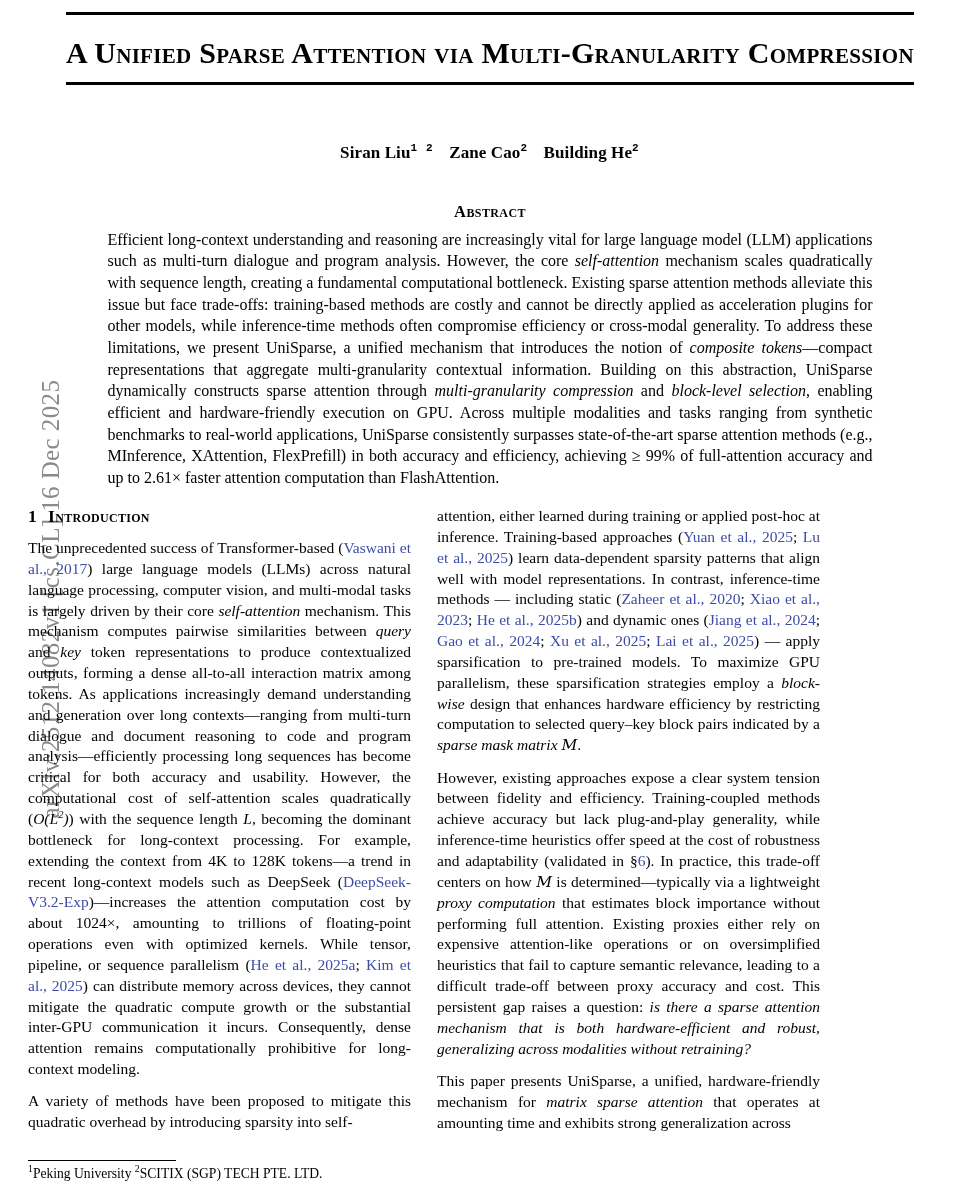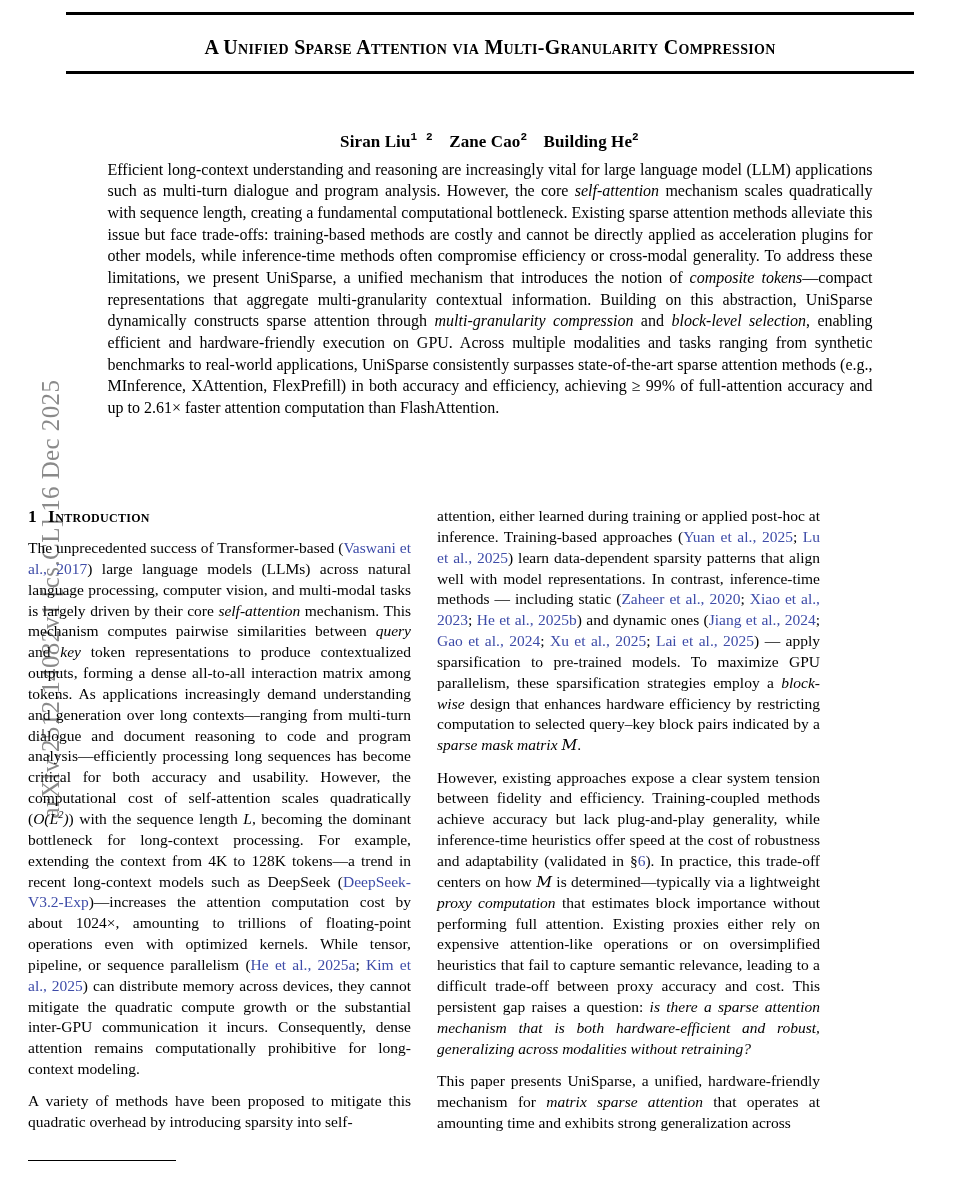--- a/index.html
+++ b/index.html
@@ -52,21 +52,21 @@
   .rule {
     height: 0;
     border-top: 3px solid #000;
     width: 100%;
   }
   .rule-top { margin-top: 12px; }
   .rule-bottom { margin-top: 13px; }
 
   .title {
     text-align: center;
-    font-size: 20px;
+    font-size: 30px;
     font-weight: bold;
     font-variant: small-caps;
     letter-spacing: 0.3px;
     margin: 21px 0 0 0;
     line-height: 1.1;
     white-space: nowrap;
   }
 
   .authors {
     text-align: center;
@@ -177,20 +177,21 @@
     <h1 class="title">A Unified Sparse Attention via Multi-Granularity Compression</h1>
 
     <div class="rule rule-bottom"></div>
 
     <div class="authors">
       <span>Siran Liu</span><span class="sup">1 2</span><span class="gap"></span>
       <span>Zane Cao</span><span class="sup">2</span><span class="gap"></span>
       <span>Building He</span><span class="sup">2</span>
     </div>
 
+    <div class="abstract-head">Abstract</div>
 
     <div class="abstract-body"><span>Efficient long-context understanding and reasoning are increasingly vital for large language model (LLM) applications such as multi-turn dialogue and program analysis. However, the core </span><i>self-attention</i><span> mechanism scales quadratically with sequence length, creating a fundamental computational bottleneck. Existing sparse attention methods alleviate this issue but face trade-offs: training-based methods are costly and cannot be directly applied as acceleration plugins for other models, while inference-time methods often compromise efficiency or cross-modal generality. To address these limitations, we present UniSparse, a unified mechanism that introduces the notion of </span><i>composite tokens</i><span>—compact representations that aggregate multi-granularity contextual information. Building on this abstraction, UniSparse dynamically constructs sparse attention through </span><i>multi-granularity compression</i><span> and </span><i>block-level selection</i><span>, enabling efficient and hardware-friendly execution on GPU. Across multiple modalities and tasks ranging from synthetic benchmarks to real-world applications, UniSparse consistently surpasses state-of-the-art sparse attention methods (e.g., MInference, XAttention, FlexPrefill) in both accuracy and efficiency, achieving ≥ 99% of full-attention accuracy and up to 2.61× faster attention computation than FlashAttention.</span></div>
 
   </div>
 
   <div class="columns">
 
     <h2 class="sec-head"><span class="secnum">1</span><span>Introduction</span></h2>
 
     <p class="para"><span>The unprecedented success of Transformer-based (</span><span class="cite">Vaswani et al., 2017</span><span>) large language models (LLMs) across natural language processing, computer vision, and multi-modal tasks is largely driven by their core </span><i>self-attention</i><span> mechanism. This mechanism computes pairwise similarities between </span><i>query</i><span> and </span><i>key</i><span> token representations to produce contextualized outputs, forming a dense all-to-all interaction matrix among tokens. As applications increasingly demand understanding and generation over long contexts—ranging from multi-turn dialogue and document reasoning to code and program analysis—efficiently processing long sequences has become critical for both accuracy and usability. However, the computational cost of self-attention scales quadratically (</span><span class="mathit">O(L</span><sup class="mathit">2</sup><span class="mathit">)</span><span>) with the sequence length </span><span class="mathit">L</span><span>, becoming the dominant bottleneck for long-context processing. For example, extending the context from 4K to 128K tokens—a trend in recent long-context models such as DeepSeek (</span><span class="cite">DeepSeek-V3.2-Exp</span><span>)—increases the attention computation cost by about 1024×, amounting to trillions of floating-point operations even with optimized kernels. While tensor, pipeline, or sequence parallelism (</span><span class="cite">He et al., 2025a</span><span>; </span><span class="cite">Kim et al., 2025</span><span>) can distribute memory across devices, they cannot mitigate the quadratic compute growth or the substantial inter-GPU communication it incurs. Consequently, dense attention remains computationally prohibitive for long-context modeling.</span></p>
@@ -200,15 +201,16 @@
     <p class="para"><span>attention, either learned during training or applied post-hoc at inference. Training-based approaches (</span><span class="cite">Yuan et al., 2025</span><span>; </span><span class="cite">Lu et al., 2025</span><span>) learn data-dependent sparsity patterns that align well with model representations. In contrast, inference-time methods — including static (</span><span class="cite">Zaheer et al., 2020</span><span>; </span><span class="cite">Xiao et al., 2023</span><span>; </span><span class="cite">He et al., 2025b</span><span>) and dynamic ones (</span><span class="cite">Jiang et al., 2024</span><span>; </span><span class="cite">Gao et al., 2024</span><span>; </span><span class="cite">Xu et al., 2025</span><span>; </span><span class="cite">Lai et al., 2025</span><span>) — apply sparsification to pre-trained models. To maximize GPU parallelism, these sparsification strategies employ a </span><i>block-wise</i><span> design that enhances hardware efficiency by restricting computation to selected query–key block pairs indicated by a </span><i>sparse mask matrix</i> <span class="cal">M</span><span>.</span></p>
 
     <p class="para"><span>However, existing approaches expose a clear system tension between fidelity and efficiency. Training-coupled methods achieve accuracy but lack plug-and-play generality, while inference-time heuristics offer speed at the cost of robustness and adaptability (validated in §</span><span class="cite">6</span><span>). In practice, this trade-off centers on how </span><span class="cal">M</span><span> is determined—typically via a lightweight </span><i>proxy computation</i><span> that estimates block importance without performing full attention. Existing proxies either rely on expensive attention-like operations or on oversimplified heuristics that fail to capture semantic relevance, leading to a difficult trade-off between proxy accuracy and cost. This persistent gap raises a question: </span><i>is there a sparse attention mechanism that is both hardware-efficient and robust, generalizing across modalities without retraining?</i></p>
 
     <p class="para"><span>This paper presents UniSparse, a unified, hardware-friendly mechanism for </span><i>matrix sparse attention</i><span> that operates at amounting time and exhibits strong generalization across</span></p>
 
   </div>
 
   <div class="footnote-wrap">
     <div class="footnote-rule"></div>
+    <div class="footnote-text"><sup>1</sup><span>Peking University </span><sup>2</sup><span>SCITIX (SGP) TECH PTE. LTD.</span></div>
   </div>
 
 </div>
 
 </body></html>

